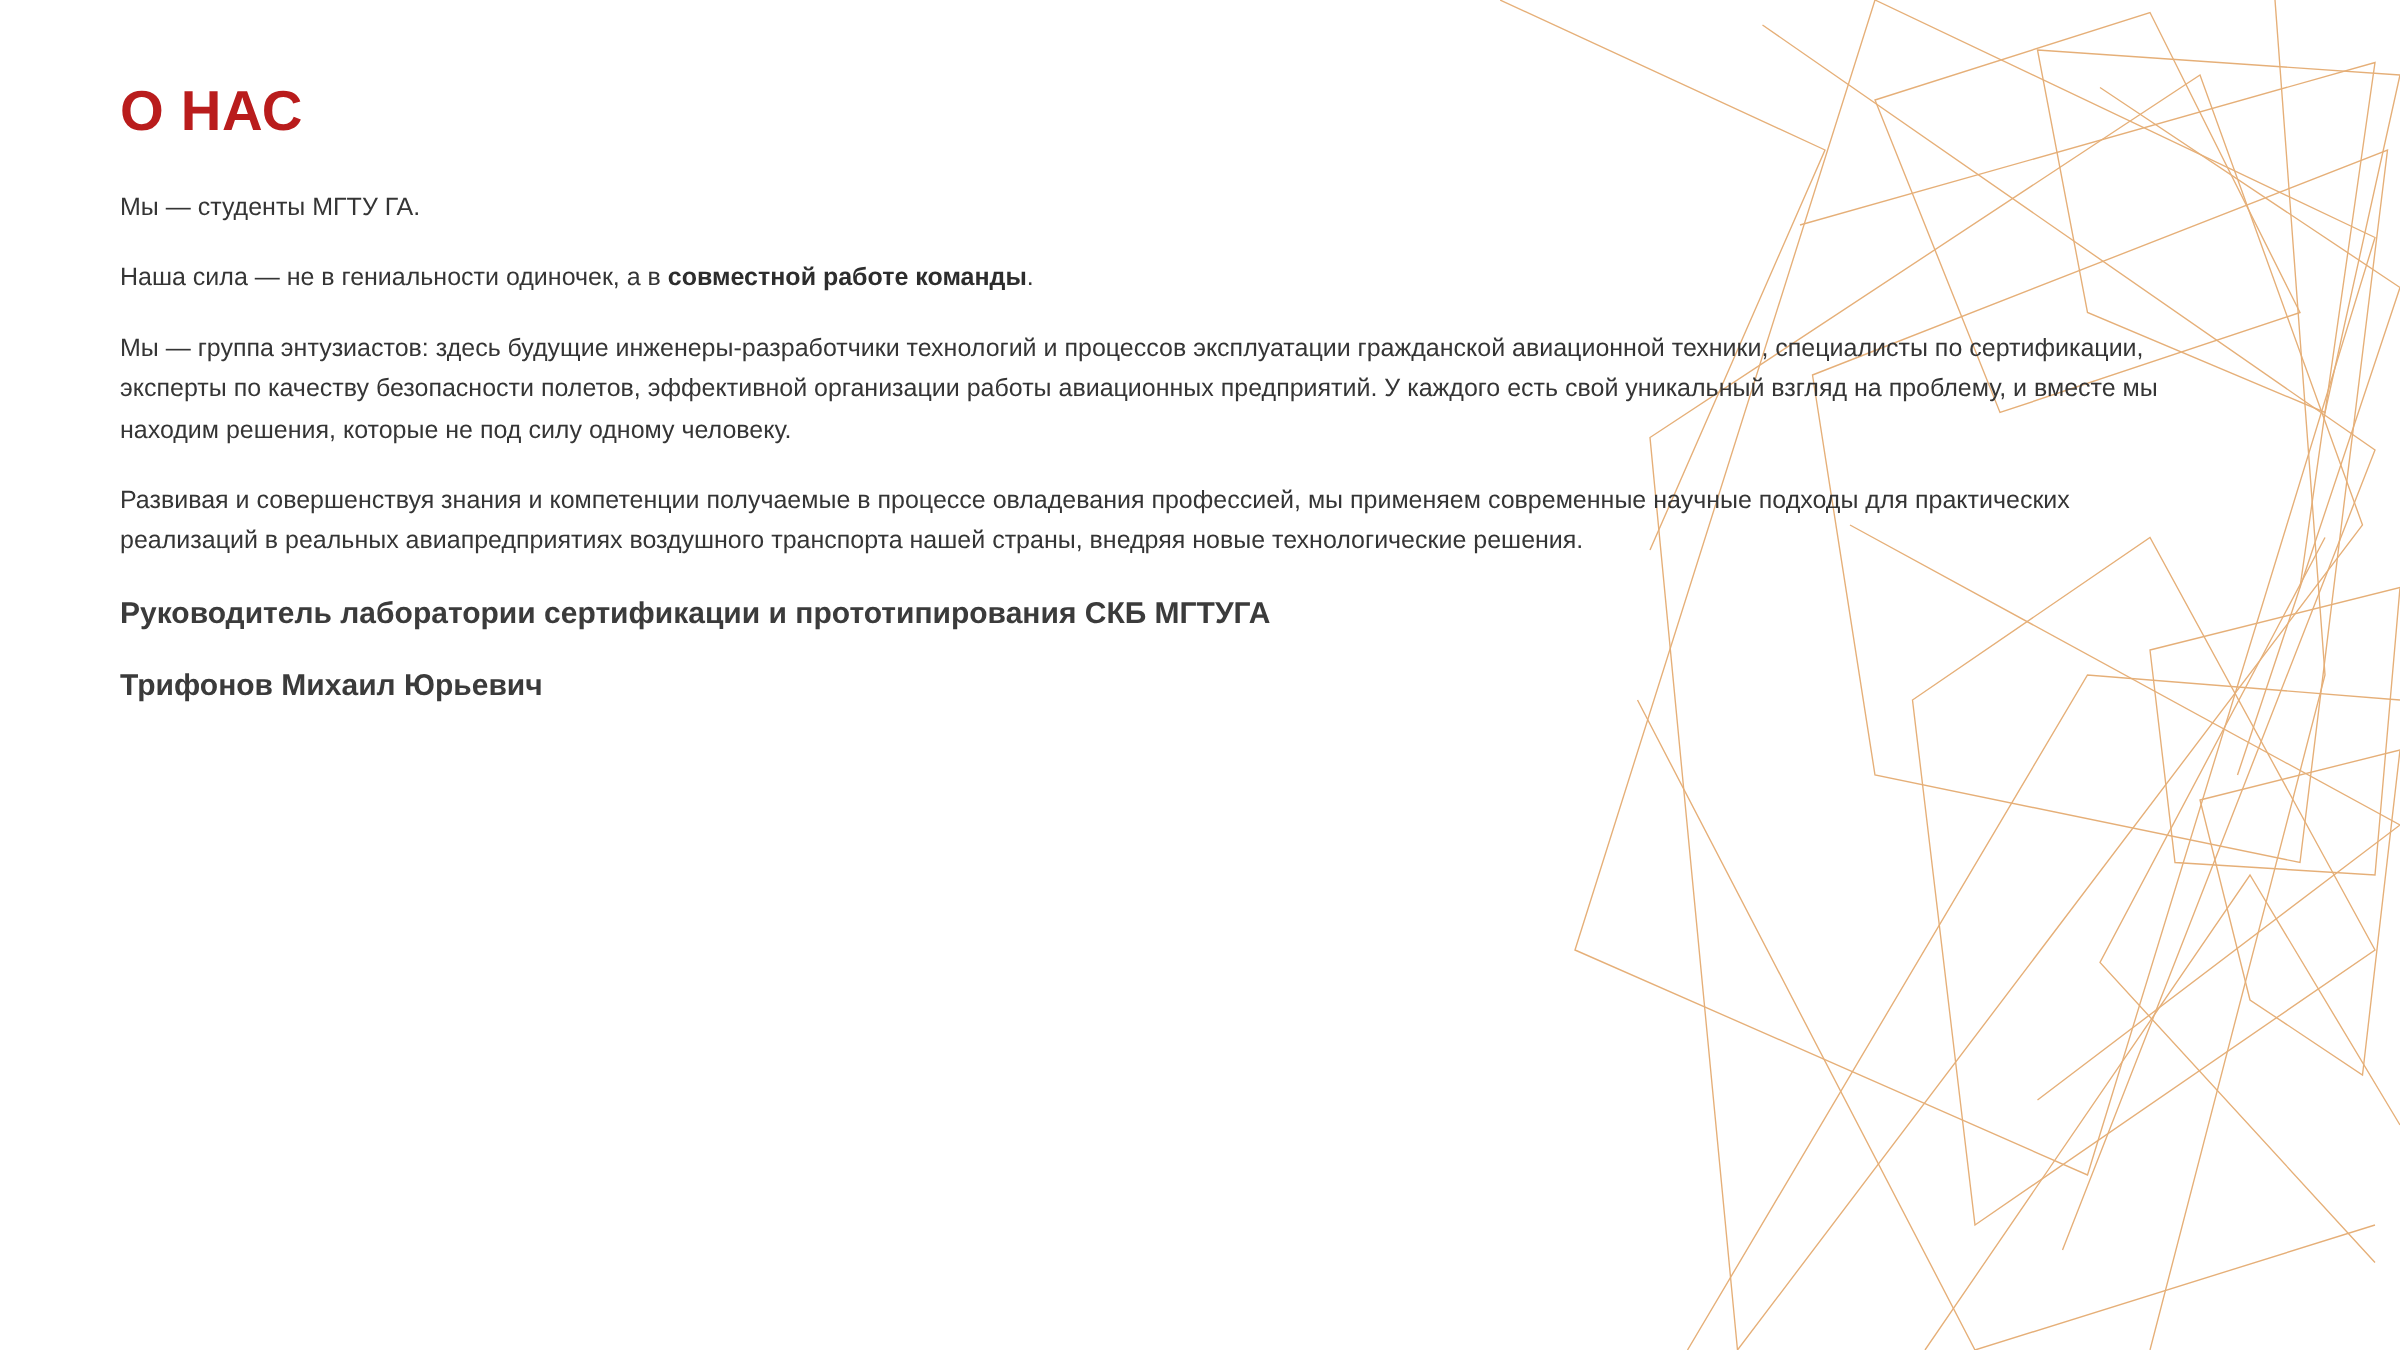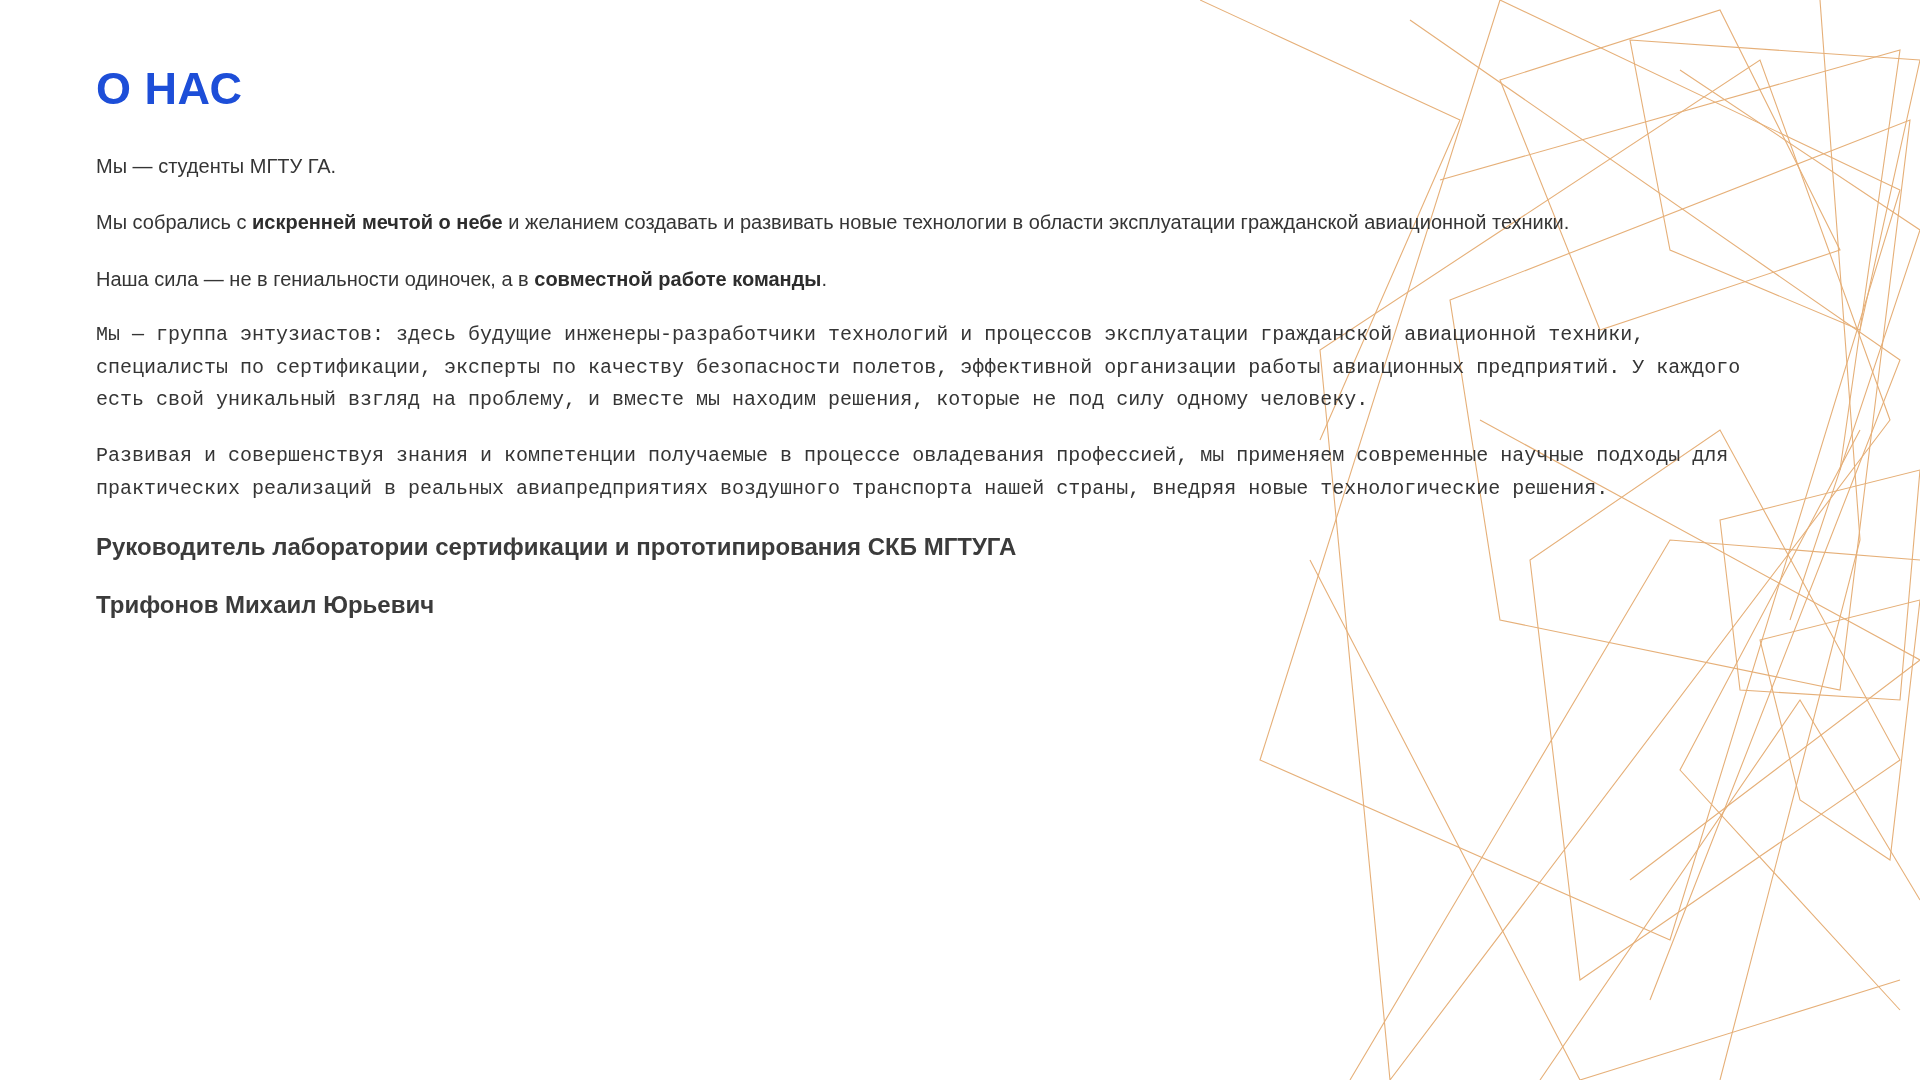--- a/index.html
+++ b/index.html
@@ -37,33 +37,32 @@
     padding: 62px 0 0 96px;
     width: 1760px;
     box-sizing: border-box;
   }
   h1.page-title {
     font-size: 45px;
     line-height: 1.2;
     font-weight: 700;
     letter-spacing: 0.5px;
     margin: 0 0 34px 0;
-    color: #1d4ed8;
+    color: #b91c1c;
   }
   p.para {
     font-size: 20px;
     line-height: 1.62;
     margin: 0 0 24px 0;
     color: #353535;
     max-width: 1700px;
     font-weight: 400;
   }
   p.para.w-narrow {
     max-width: 1712px;
-    font-family: Liberation Mono, monospace;
   }
   p.para b, p.para strong {
     font-weight: 700;
     color: #2d2d2d;
   }
   p.signature {
     font-size: 24px;
     line-height: 1.5;
     font-weight: 700;
     color: #3b3b3b;
@@ -102,23 +101,20 @@
   </svg>
 
   <div class="content">
 
     <h1 class="page-title">О НАС</h1>
 
     <p class="para">
       <span>Мы — студенты МГТУ ГА.</span>
     </p>
 
-    <p class="para">
-      <span>Мы собрались с </span><b>искренней мечтой о небе</b><span> и желанием создавать и развивать новые технологии в области эксплуатации гражданской авиационной техники.</span>
-    </p>
 
     <p class="para">
       <span>Наша сила — не в гениальности одиночек, а в </span><b>совместной работе команды</b><span>.</span>
     </p>
 
     <p class="para w-narrow">
       <span>Мы — группа энтузиастов: здесь будущие инженеры-разработчики технологий и процессов эксплуатации гражданской авиационной техники, специалисты по сертификации, эксперты по качеству безопасности полетов, эффективной организации работы авиационных предприятий. У каждого есть свой уникальный взгляд на проблему, и вместе мы находим решения, которые не под силу одному человеку.</span>
     </p>
 
     <p class="para w-narrow">

